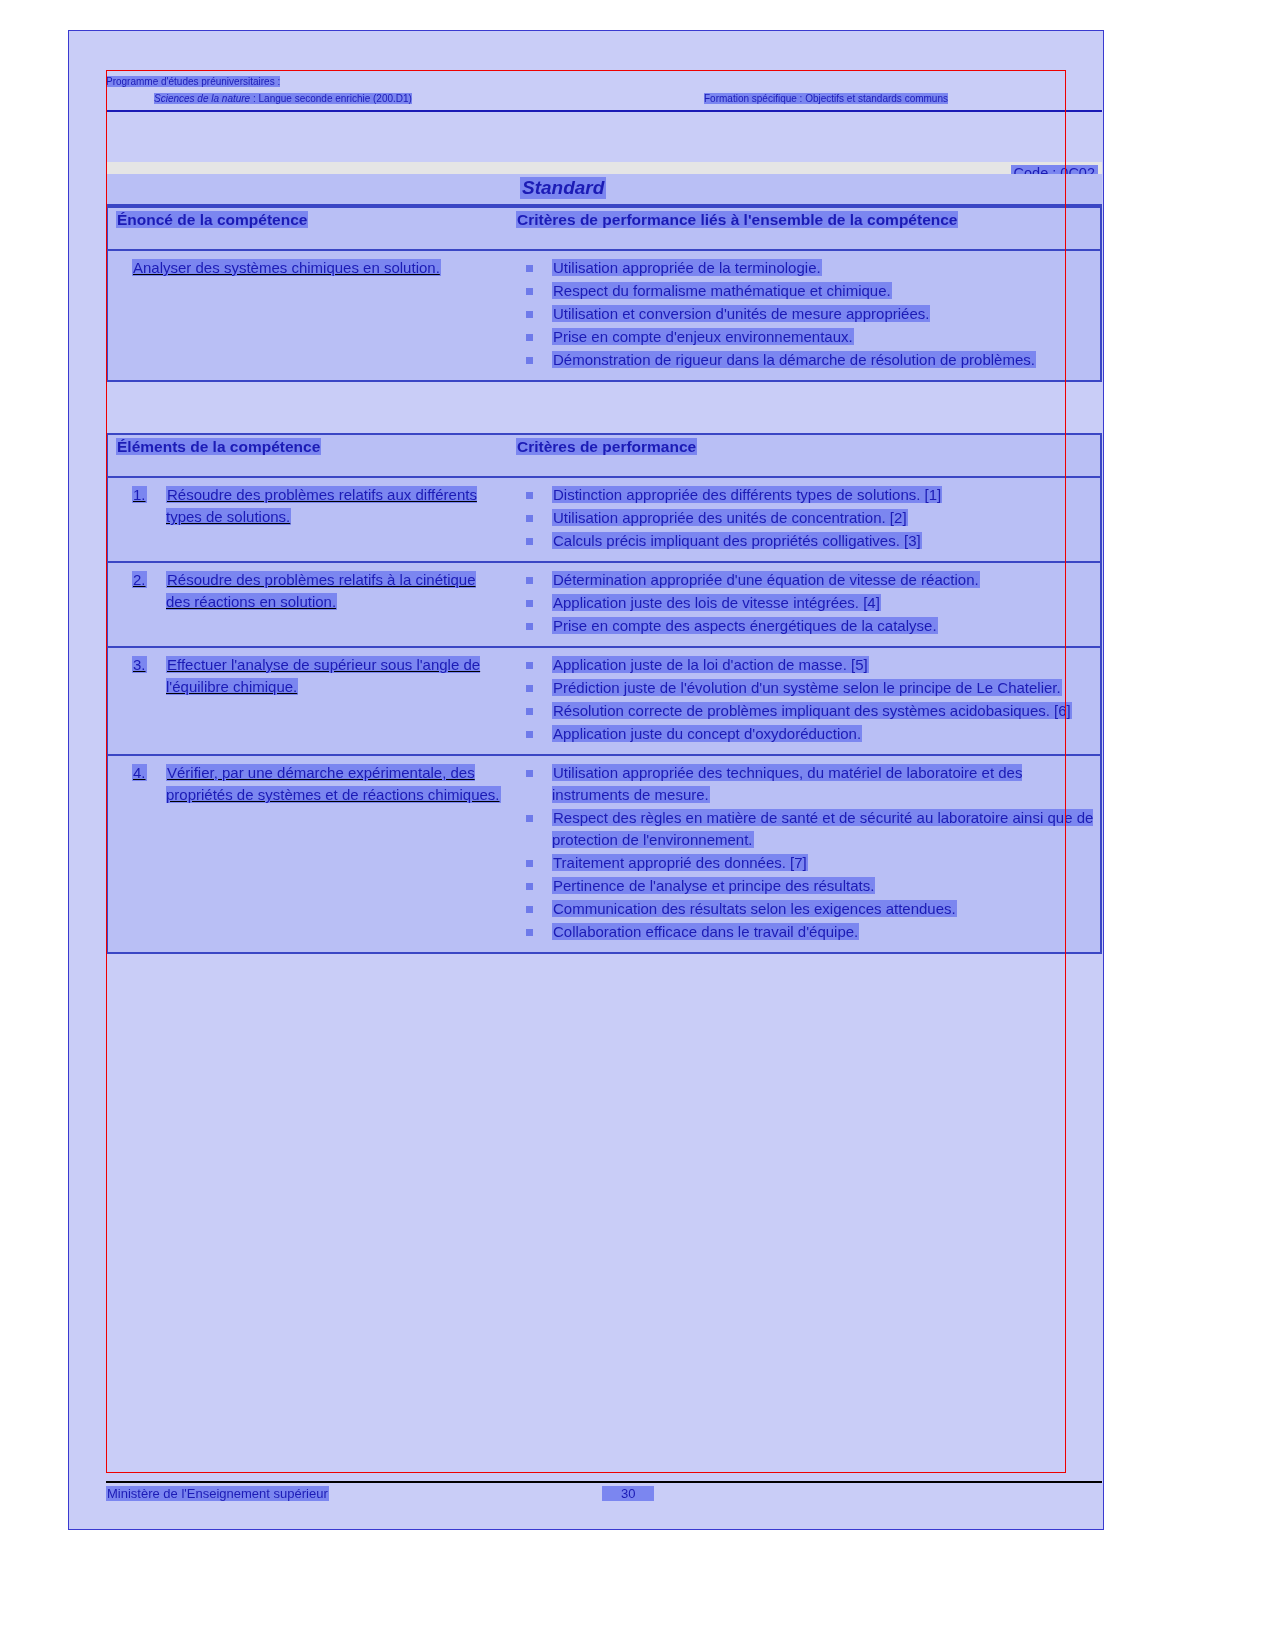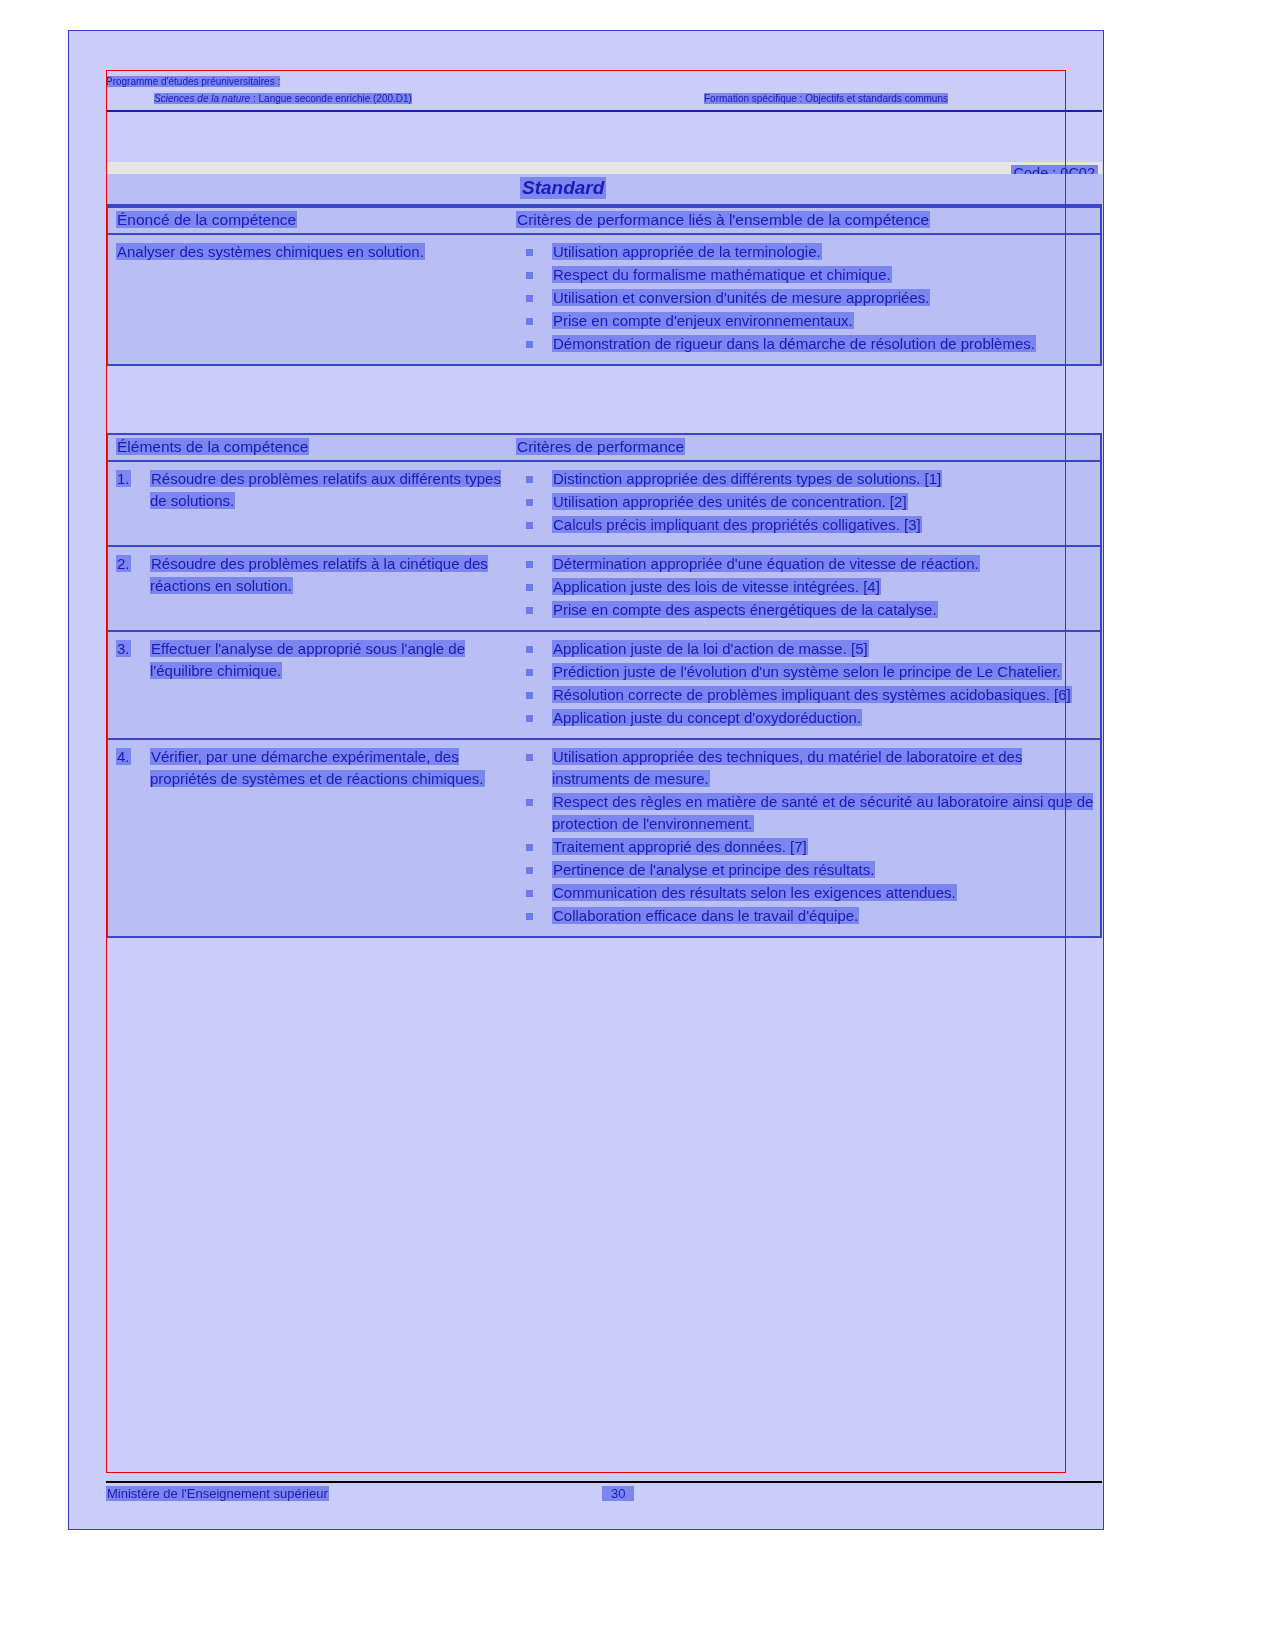--- a/index.html
+++ b/index.html
@@ -126,39 +126,40 @@
     border: 2px solid #3a46c4;
     box-sizing: border-box;
     background: #b9bff5;
   }
   .tbl-head {
     display: flex;
     border-bottom: 2px solid #3a46c4;
   }
   .th {
     font-size: 15.5px;
-    font-weight: normal;
-    color: #1b1bb5;
-    padding: 3px 6px 4px 8px;
+    font-weight: bold;
+    color: #1b1bb5;
+    padding: 3px 6px 20px 8px;
     box-sizing: border-box;
   }
   .th-l { width: 400px; }
   .th-r { width: 592px; }
   .th span { background: #7b86f0; padding: 0 1px; }
 
   .row {
     display: flex;
     border-bottom: 2px solid #3a46c4;
   }
   .row:last-child { border-bottom: none; }
   .cell-l {
     width: 400px;
     box-sizing: border-box;
-    padding: 6px 6px 8px 8px;
+    padding: 6px 6px 8px 24px;
     border-right: 0px;
+    text-decoration: underline;
   }
   .cell-r {
     width: 592px;
     box-sizing: border-box;
     padding: 6px 4px 8px 6px;
   }
   .elem {
     display: flex;
     font-size: 15px;
     color: #1b1bb5;
@@ -215,21 +216,21 @@
     top: 0;
     background: #7b86f0;
     padding: 0 1px;
     white-space: nowrap;
   }
   .footer .fp {
     position: absolute;
     left: 496px;
     top: 0;
     background: #7b86f0;
-    padding: 0 9px;
+    padding: 0 19px;
   }
 </style>
 </head>
 <body>
 
 <div class="page">
 
   <div class="page-sheet"></div>
 
   <div class="hdr-line hdr1"><span class="hl">Programme d'études préuniversitaires :</span></div>
@@ -300,21 +301,21 @@
               <li><span class="bullet"></span><span class="txt">Détermination appropriée d'une équation de vitesse de réaction.</span></li>
               <li><span class="bullet"></span><span class="txt">Application juste des lois de vitesse intégrées. [4]</span></li>
               <li><span class="bullet"></span><span class="txt">Prise en compte des aspects énergétiques de la catalyse.</span></li>
             </ul>
           </div>
         </div>
         <div class="row">
           <div class="cell-l">
             <div class="elem">
               <div class="elem-num"><span>3.</span></div>
-              <div class="elem-txt"><span>Effectuer l'analyse de approprié sous l'angle de l'équilibre chimique.</span></div>
+              <div class="elem-txt"><span>Effectuer l'analyse de supérieur sous l'angle de l'équilibre chimique.</span></div>
             </div>
           </div>
           <div class="cell-r">
             <ul class="crit">
               <li><span class="bullet"></span><span class="txt">Application juste de la loi d'action de masse. [5]</span></li>
               <li><span class="bullet"></span><span class="txt">Prédiction juste de l'évolution d'un système selon le principe de Le Chatelier.</span></li>
               <li><span class="bullet"></span><span class="txt">Résolution correcte de problèmes impliquant des systèmes acidobasiques. [6]</span></li>
               <li><span class="bullet"></span><span class="txt">Application juste du concept d'oxydoréduction.</span></li>
             </ul>
           </div>

